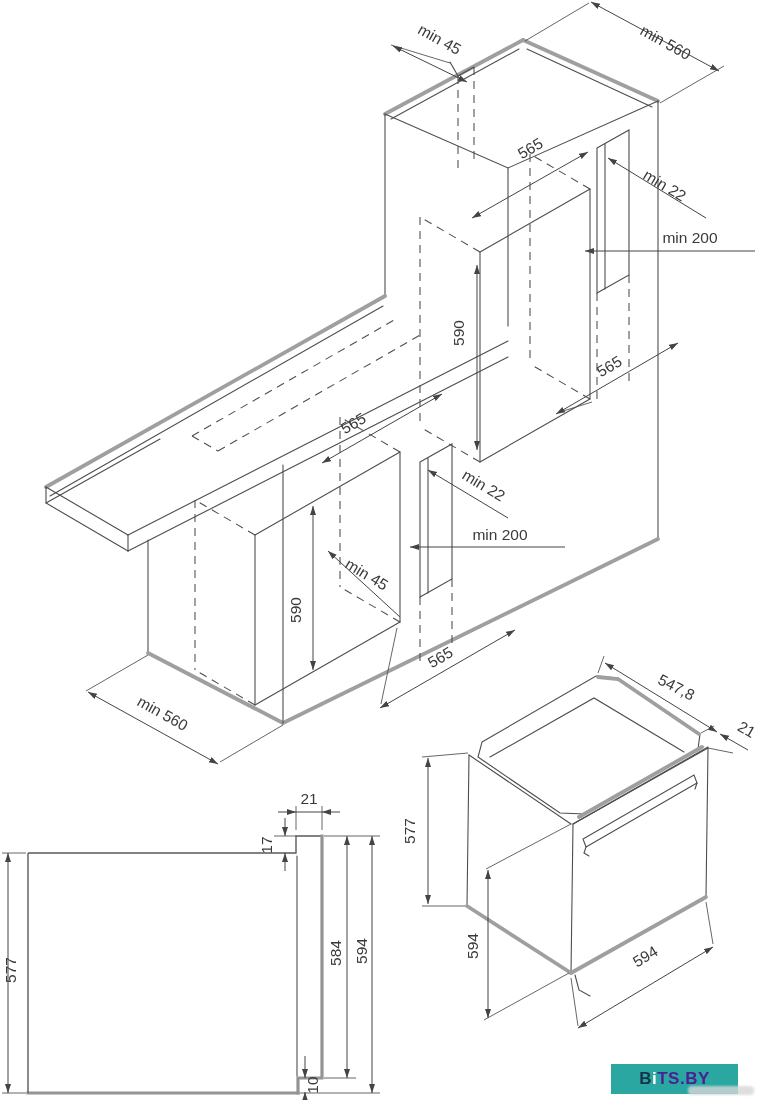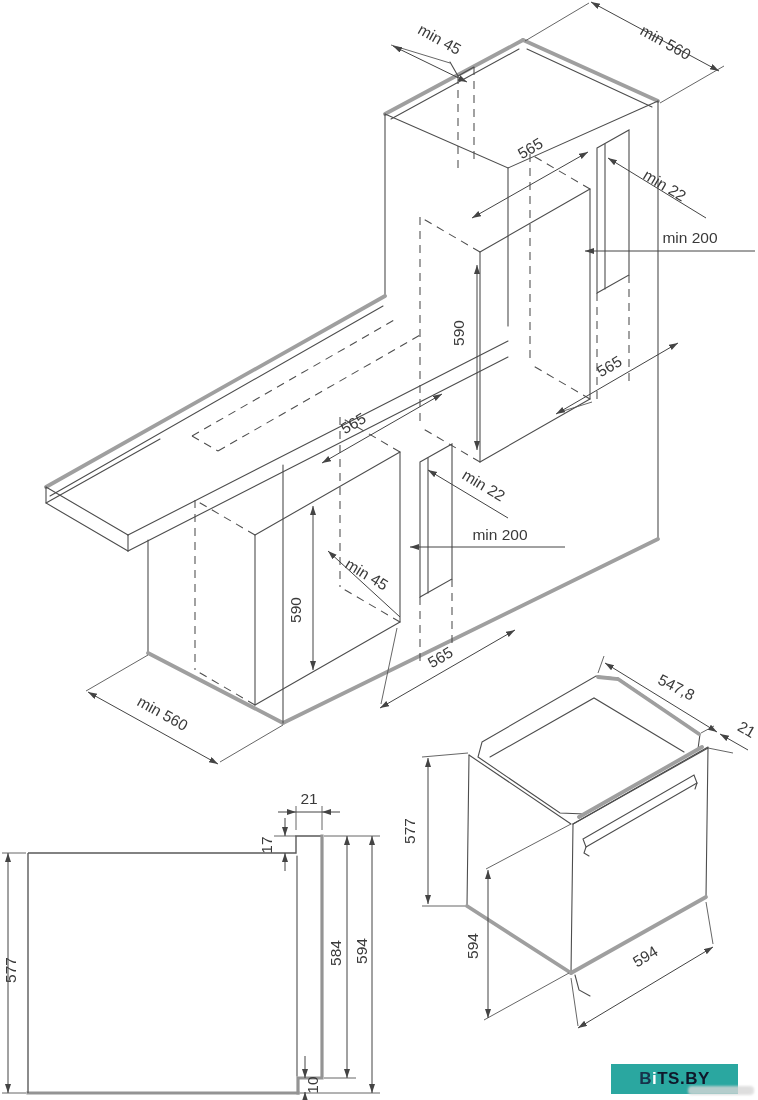--- a/index.html
+++ b/index.html
@@ -10,21 +10,21 @@
   .thin{stroke:#4d4d4d;stroke-width:1.1;fill:none;stroke-linecap:round;}
   .thin2{stroke:#5a5a5a;stroke-width:1.4;fill:none;}
   .thick{stroke:#9f9f9f;stroke-width:3.8;fill:none;stroke-linecap:round;}
   .thickp{stroke:#949494;stroke-width:3.2;fill:none;stroke-linecap:square;}
   .dash{stroke:#4d4d4d;stroke-width:1.05;fill:none;stroke-dasharray:8 6;}
   .dim{stroke:#444;stroke-width:1;fill:none;}
   .ext{stroke:#555;stroke-width:0.9;fill:none;}
   #wm{position:absolute;left:611px;top:1064px;width:127px;height:30px;
     display:flex;align-items:center;justify-content:center;
     font-weight:bold;font-size:17px;letter-spacing:0.5px;}
-  #wm .b1{color:#17324a}#wm .b2{color:#ffffff}#wm .b3{color:#0f172a}
+  #wm .b1{color:#17324a}#wm .b2{color:#ffffff}#wm .b3{color:#4c1d95}
   #wmblur{position:absolute;left:688px;top:1086px;width:66px;height:9px;border-radius:4px;
     background:#d7d7d7;filter:blur(1.2px);opacity:.8;}
 </style>
 </head>
 <body>
 
 <div id="stage">
 <svg width="758" height="1100" viewBox="0 0 758 1100">
   <defs>
     <marker id="ar" markerUnits="userSpaceOnUse" markerWidth="11" markerHeight="8" refX="9" refY="3" orient="auto-start-reverse">

